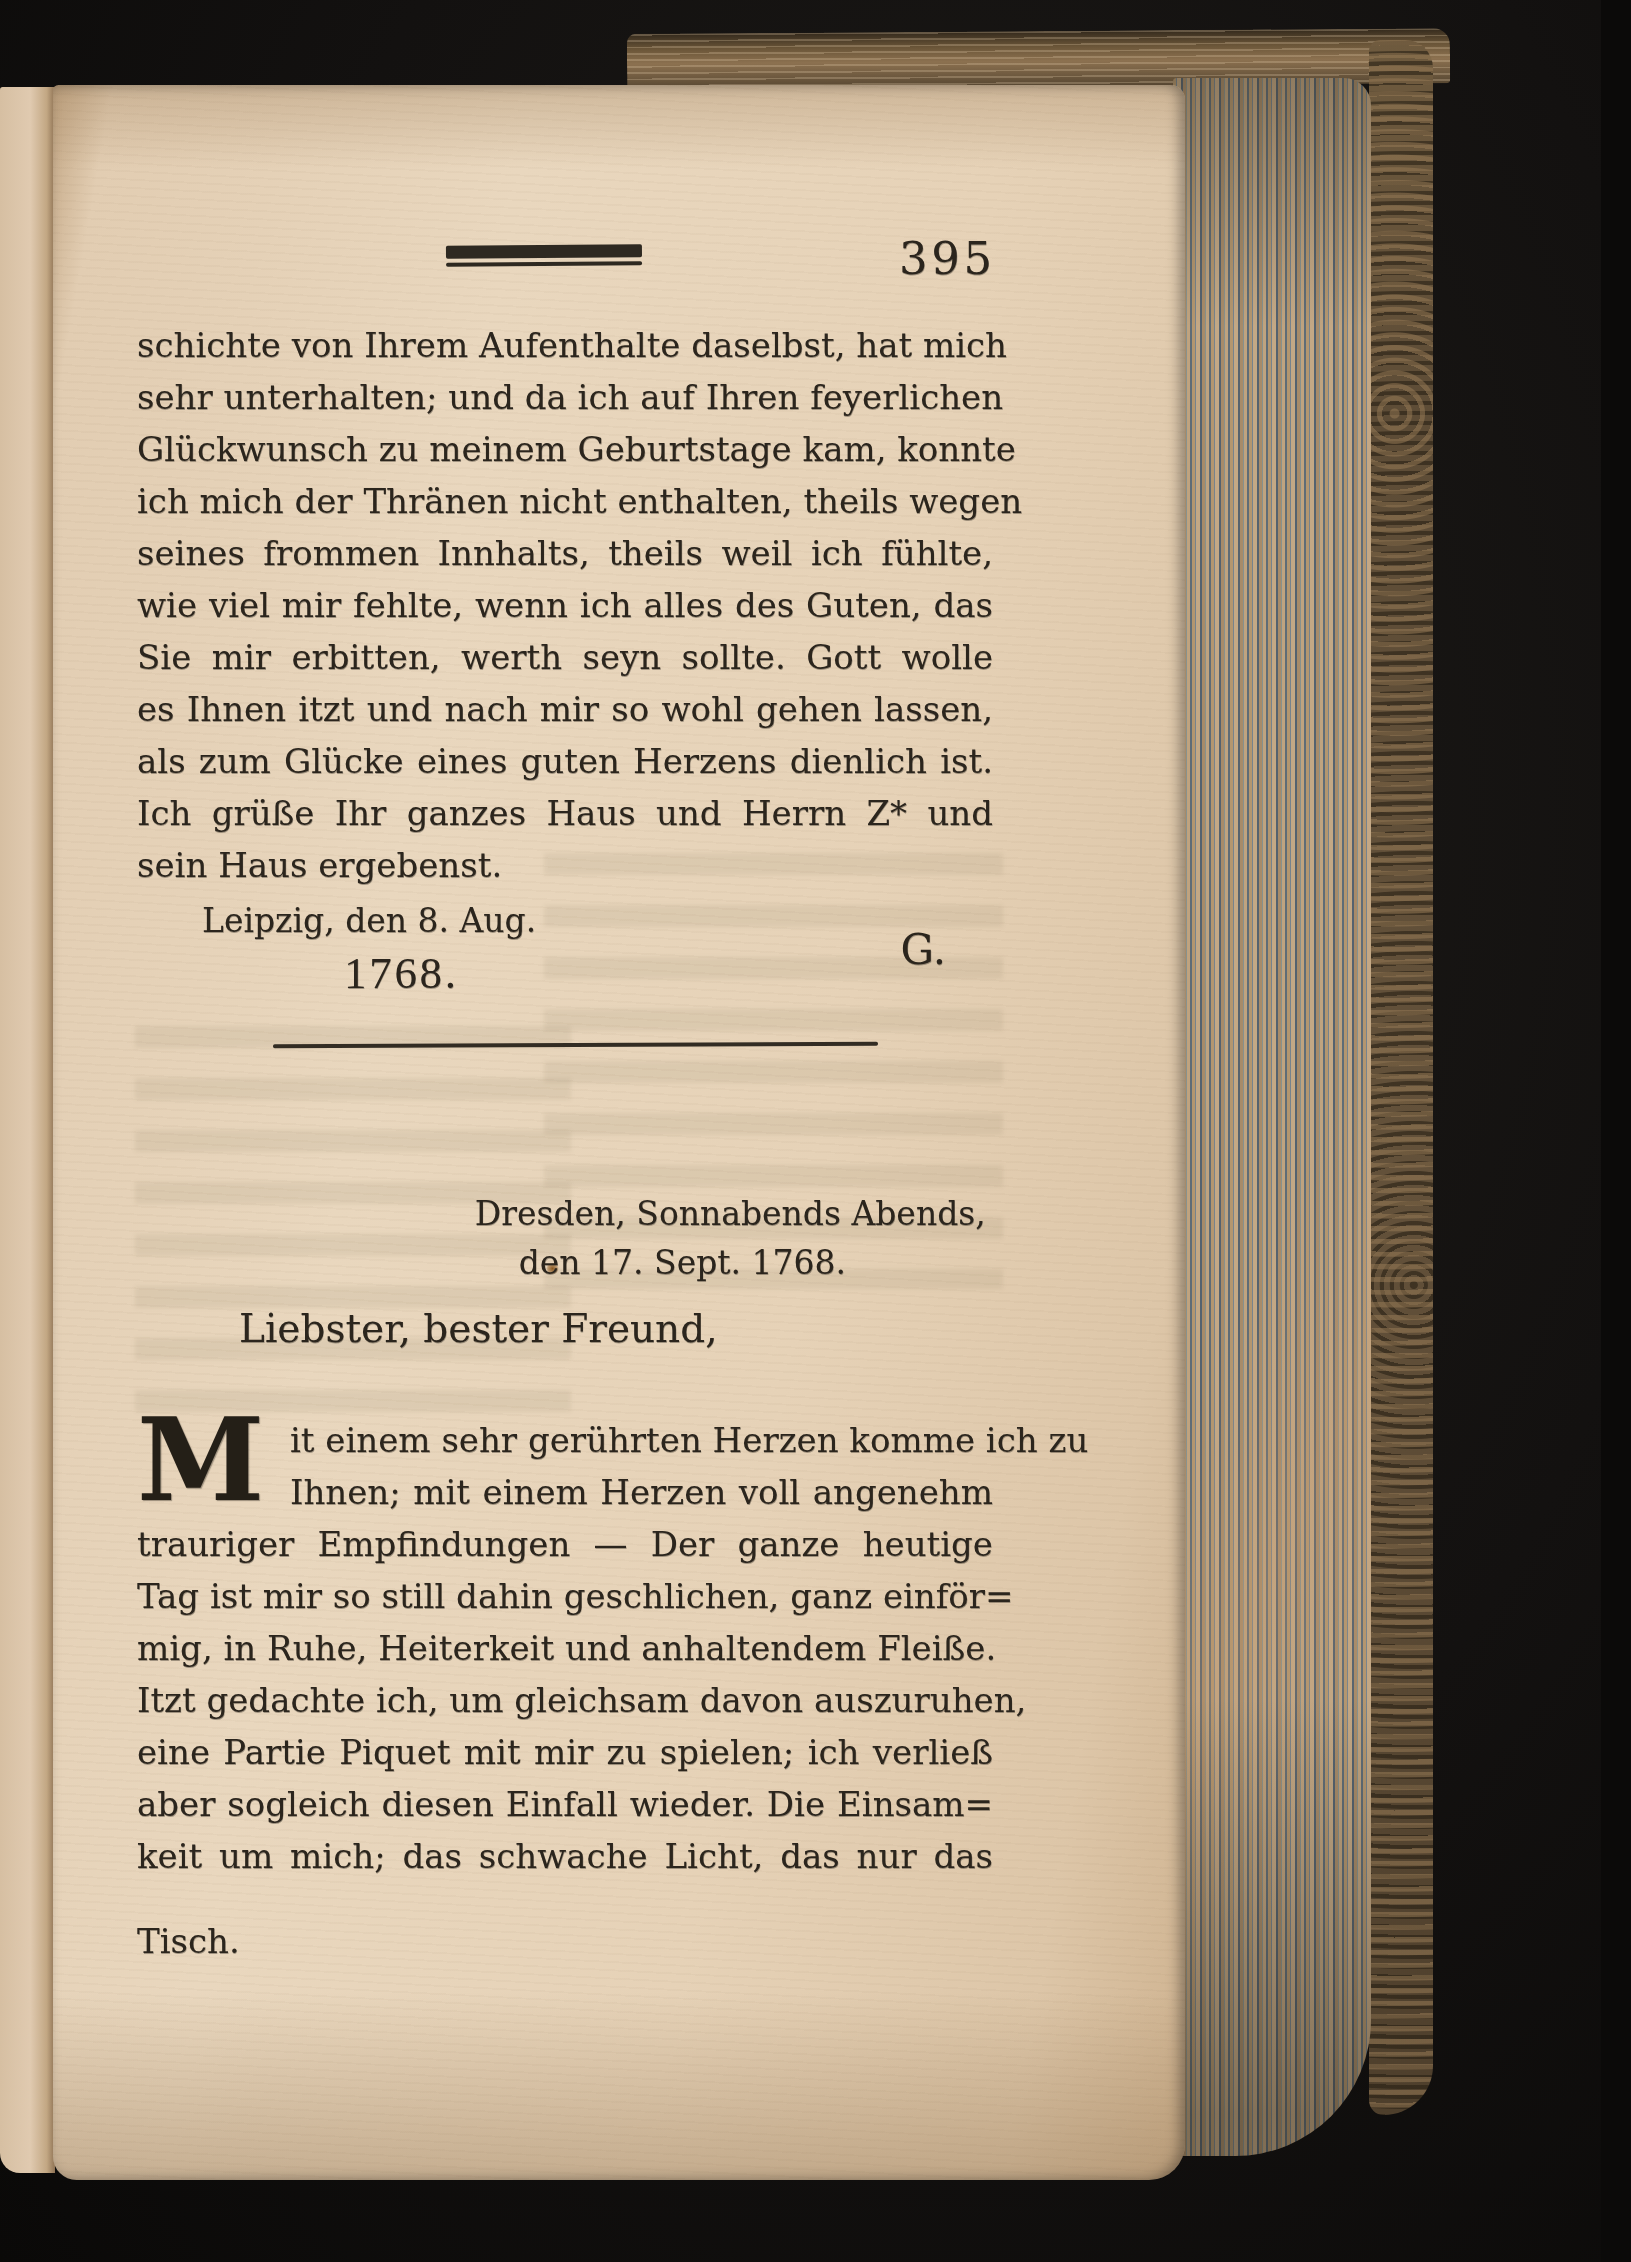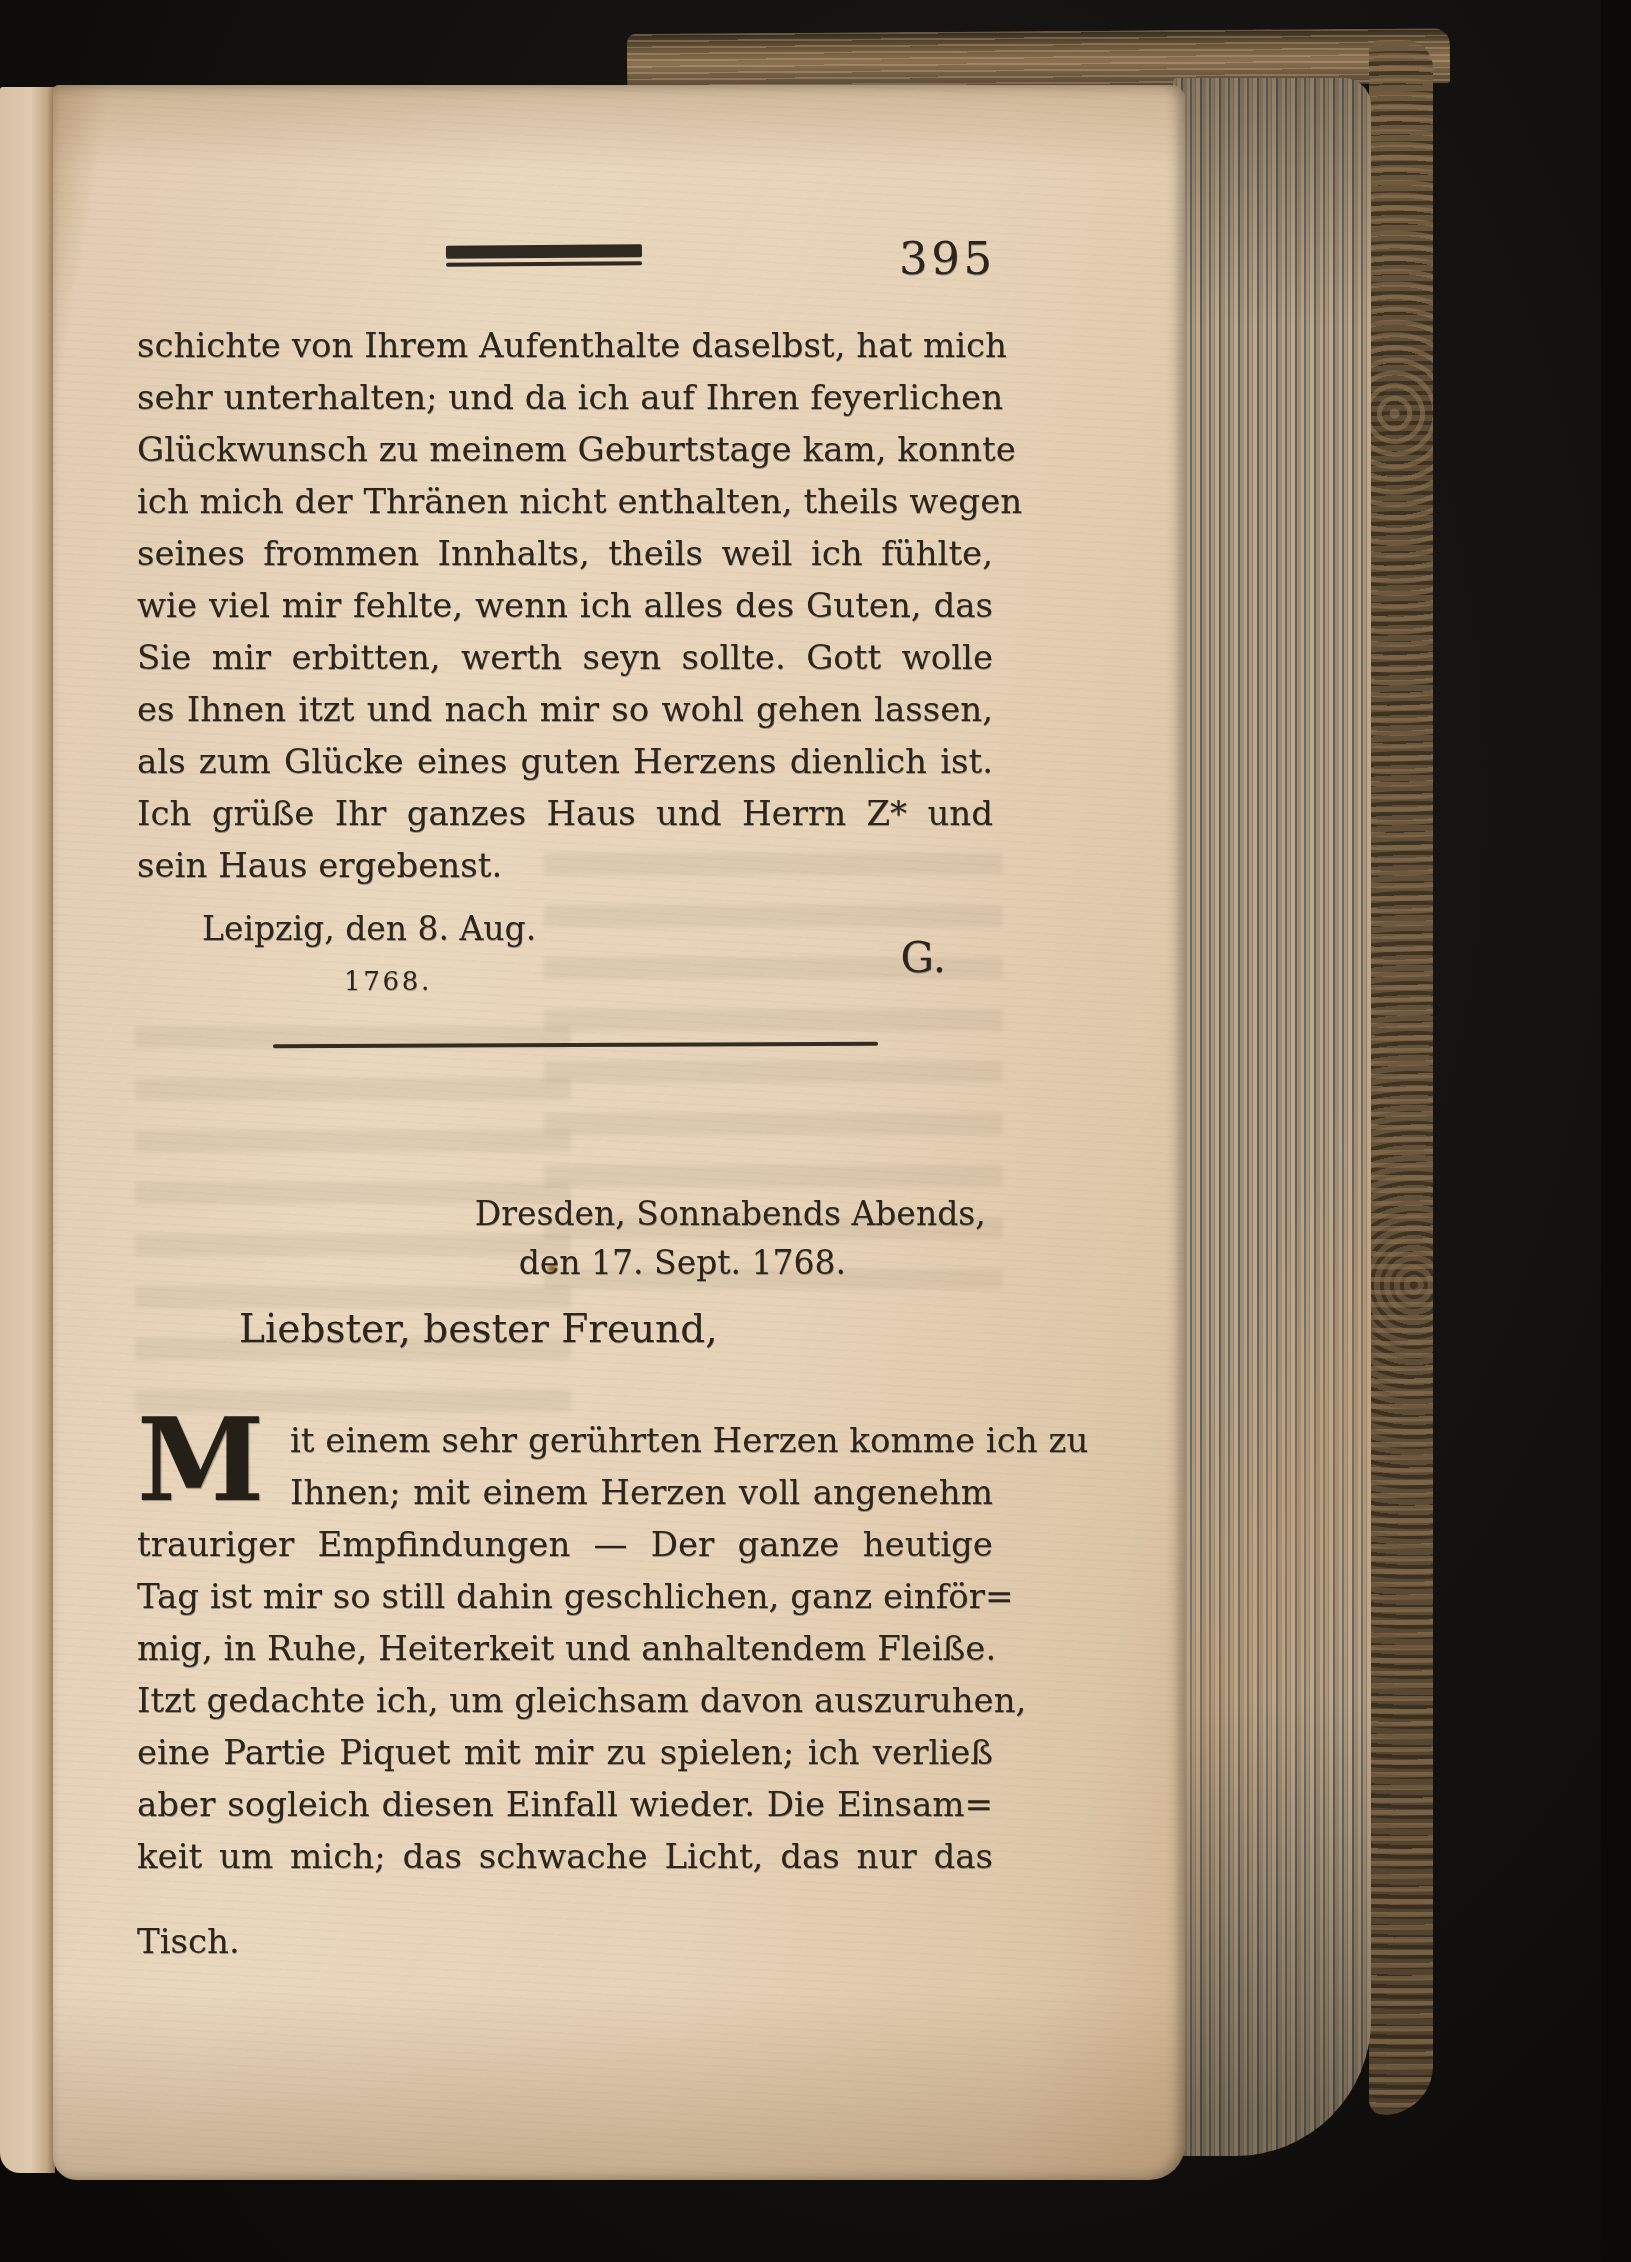--- a/index.html
+++ b/index.html
@@ -68,23 +68,23 @@
   }
   .header-rule{position:absolute;left:393px;top:160px;width:196px;z-index:6;transform:rotate(-.5deg);}
   .header-rule .bar{height:12.7px;background:#2e2921;border-radius:1.8px;}
   .header-rule .thin{height:3.6px;margin-top:4.5px;background:#2e2921;border-radius:1.8px;}
   .content{position:absolute;left:84px;top:234px;width:856px;z-index:6;font-size:34px;}
   .pline,.nline{
     height:52px;line-height:52px;white-space:nowrap;
     text-align:justify;text-align-last:justify;
   }
   .pline.short{text-align-last:left;}
-  .dateline{position:relative;margin-top:11px;}
+  .dateline{position:relative;margin-top:3px;}
   .dateline .dl1{height:53px;line-height:53px;padding-left:65px;font-size:33px;}
-  .dateline .dl2{height:53px;line-height:53px;padding-left:207px;font-size:26px;letter-spacing:2.7px;}
+  .dateline .dl2{height:53px;line-height:53px;padding-left:207px;font-size:45px;letter-spacing:2.7px;font-family:Liberation Serif, serif;}
   .dateline .sig{position:absolute;right:47px;top:31px;font-size:42px;}
   .divider{
     position:absolute;left:136px;top:724px;width:605px;height:3.6px;background:#322c23;
     border-radius:1.8px;transform:rotate(-.25deg);z-index:6;
   }
   .heading{
     position:absolute;left:0;top:775px;width:100%;text-align:center;
     font-size:42px;letter-spacing:4.5px;z-index:6;
   }
   .dresden1{position:absolute;left:0;top:875px;width:100%;text-align:right;padding-right:7.3px;box-sizing:border-box;font-size:33px;}

